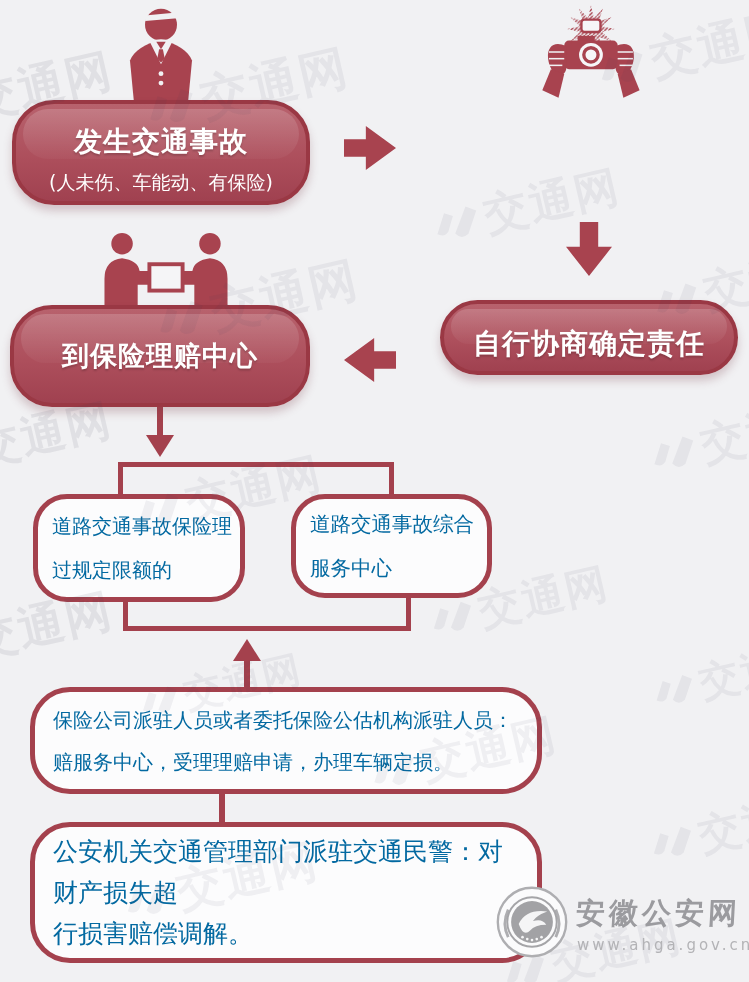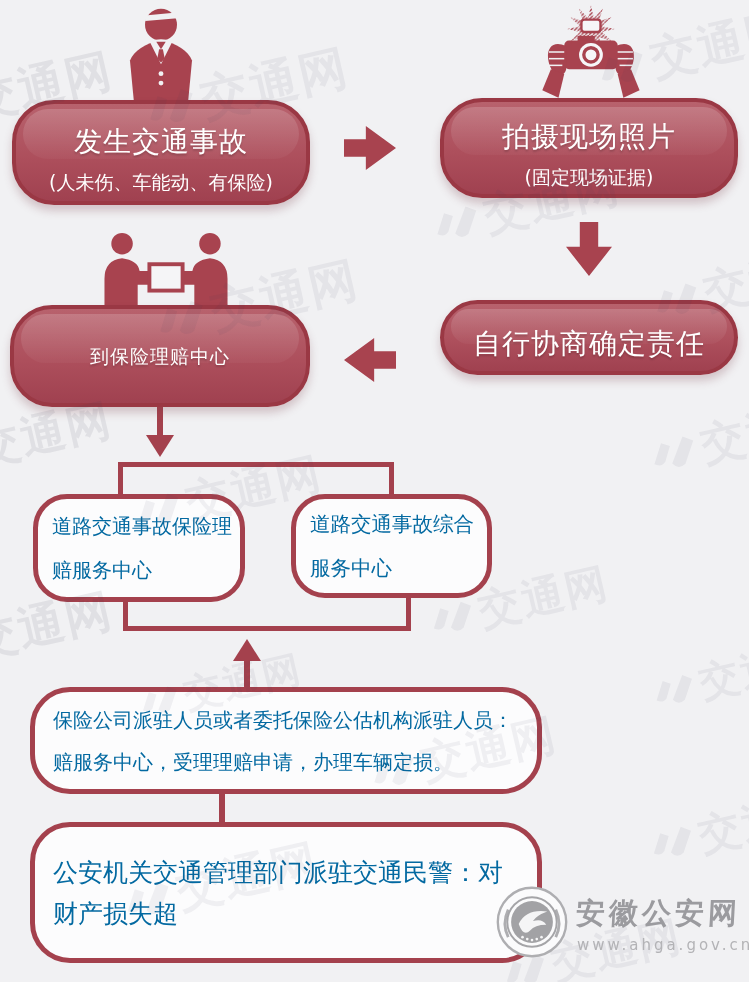--- a/index.html
+++ b/index.html
@@ -13,23 +13,23 @@
   .wm i{font-style:normal;letter-spacing:2px;}
 
   
   .redbox{position:absolute;box-sizing:border-box;border:4px solid #9a3844;border-radius:42px;
       background:linear-gradient(180deg,#b8626d 0%,#ad4f5c 55%,#a04150 100%);
       box-shadow:0 6px 9px rgba(120,60,70,0.25);
       display:flex;flex-direction:column;justify-content:center;align-items:center;
       z-index:10;color:#fff;text-align:center;}
   .redbox::before{content:"";position:absolute;left:7px;right:7px;top:5px;height:52%;
       border-radius:34px;background:linear-gradient(rgba(255,255,255,0.17),rgba(255,255,255,0.03));pointer-events:none;}
-  .redbox .t{position:relative;font-weight:normal;font-size:28px;letter-spacing:1px;text-shadow:0 2px 2px rgba(0,0,0,0.18);margin-top:13px;}
+  .redbox .t{position:relative;font-weight:bold;font-size:28px;letter-spacing:1px;text-shadow:0 2px 2px rgba(0,0,0,0.18);margin-top:13px;}
   .redbox .s{position:relative;font-size:19px;margin-top:9px;}
-  .redbox .t2{position:relative;font-weight:normal;font-size:19px;line-height:42px;letter-spacing:1px;text-shadow:0 2px 2px rgba(0,0,0,0.18);}
+  .redbox .t2{position:relative;font-weight:bold;font-size:27px;line-height:42px;letter-spacing:1px;text-shadow:0 2px 2px rgba(0,0,0,0.18);}
 
   
   .outbox{position:absolute;box-sizing:border-box;border:5px solid #a4414d;border-radius:34px;
       background:#fcfcfd;z-index:10;color:#0369a1;display:flex;flex-direction:column;justify-content:center;}
   .outbox .l{display:block;}
 
   
   .barrow{position:absolute;background:#a8434f;z-index:10;}
   .arr-right{clip-path:polygon(0% 32%,42% 32%,42% 4%,100% 50%,42% 96%,42% 68%,0% 68%);}
   .arr-left{clip-path:polygon(100% 32%,58% 32%,58% 4%,0% 50%,58% 96%,58% 68%,100% 68%);}
@@ -201,24 +201,20 @@
     <path d="M12 85 L12 48 Q12 29 30 27 Q46 29 48 40 L70 40 L70 54 L46 54 L46 85 Z" fill="#a8434f"></path>
     <path d="M138 85 L138 48 Q138 29 120 27 Q104 29 102 40 L80 40 L80 54 L104 54 L104 85 Z" fill="#a8434f"></path>
     <rect x="58" y="33" width="34" height="27" fill="#f5f5f7" stroke="#a8434f" stroke-width="4"></rect>
   </svg>
 
   <div class="redbox" style="left:12px;top:100px;width:298px;height:105px">
     <div class="t">发生交通事故</div>
     <div class="s">(人未伤、车能动、有保险)</div>
   </div>
 
-  <div class="redbox" style="left:440px;top:98px;width:298px;height:100px">
-    <div class="t">拍摄现场照片</div>
-    <div class="s">(固定现场证据)</div>
-  </div>
 
   <div class="redbox" style="left:440px;top:300px;width:298px;height:75px">
     <div class="t">自行协商确定责任</div>
   </div>
 
   <div class="redbox" style="left:10px;top:305px;width:300px;height:102px">
     <div class="t2">到保险理赔中心</div>
   </div>
 
   <div class="barrow arr-right" style="left:344px;top:124px;width:52px;height:48px"></div>
@@ -227,21 +223,21 @@
 
   <div class="cline" style="left:157px;top:407px;width:6px;height:30px"></div>
   <div class="tri-down" style="left:146px;top:435px;width:28px;height:22px"></div>
 
   <div class="cline" style="left:118px;top:462px;width:276px;height:5px"></div>
   <div class="cline" style="left:118px;top:462px;width:5px;height:35px"></div>
   <div class="cline" style="left:389px;top:462px;width:5px;height:35px"></div>
 
   <div class="outbox" style="left:33px;top:494px;width:212px;height:108px;padding:6px 4px 6px 14px;font-size:20px;line-height:44px">
     <span class="l">道路交通事故保险理</span>
-    <span class="l">赔服务中心</span>
+    <span class="l">过规定限额的</span>
   </div>
   <div class="outbox" style="left:291px;top:494px;width:201px;height:104px;padding:6px 4px 6px 14px;font-size:20.5px;line-height:44px">
     <span class="l">道路交通事故综合</span>
     <span class="l">服务中心</span>
   </div>
 
   <div class="cline" style="left:123px;top:600px;width:5px;height:30px"></div>
   <div class="cline" style="left:123px;top:626px;width:288px;height:5px"></div>
   <div class="cline" style="left:406px;top:595px;width:5px;height:34px"></div>
 
@@ -250,20 +246,21 @@
 
   <div class="outbox" style="left:30px;top:687px;width:512px;height:107px;border-radius:40px;padding:6px 10px 6px 18px;font-size:20px;line-height:42px">
     <span class="l">保险公司派驻人员或者委托保险公估机构派驻人员：</span>
     <span class="l">赔服务中心，受理理赔申请，办理车辆定损。</span>
   </div>
 
   <div class="cline" style="left:219px;top:793px;width:6px;height:30px"></div>
 
   <div class="outbox" style="left:30px;top:822px;width:512px;height:141px;border-radius:40px;padding:4px 10px 4px 18px;font-size:25px;line-height:41px">
     <span class="l">公安机关交通管理部门派驻交通民警：对财产损失超</span>
+    <span class="l">行损害赔偿调解。</span>
   </div>
 
   <svg class="emblem" viewBox="0 0 80 80">
     <circle cx="40" cy="40" r="36" fill="#fbfbfc" stroke="#aeaeb1" stroke-width="2.5"></circle>
     <path d="M15 56 Q8 42 15 27" fill="none" stroke="#aeaeb1" stroke-width="3"></path>
     <path d="M65 56 Q72 42 65 27" fill="none" stroke="#aeaeb1" stroke-width="3"></path>
     <circle cx="40" cy="40" r="26" fill="none" stroke="#a5a5a8" stroke-width="2"></circle>
     <circle cx="40" cy="40" r="22" fill="#a2a2a5"></circle>
     <path d="M26 42 Q34 26 56 29 Q45 33 41 39 Q51 36 55 43 Q43 43 38 49 Q31 56 26 42 Z" fill="#f5f5f6"></path>
     <circle cx="30" cy="56" r="1.4" fill="#f5f5f6"></circle>

